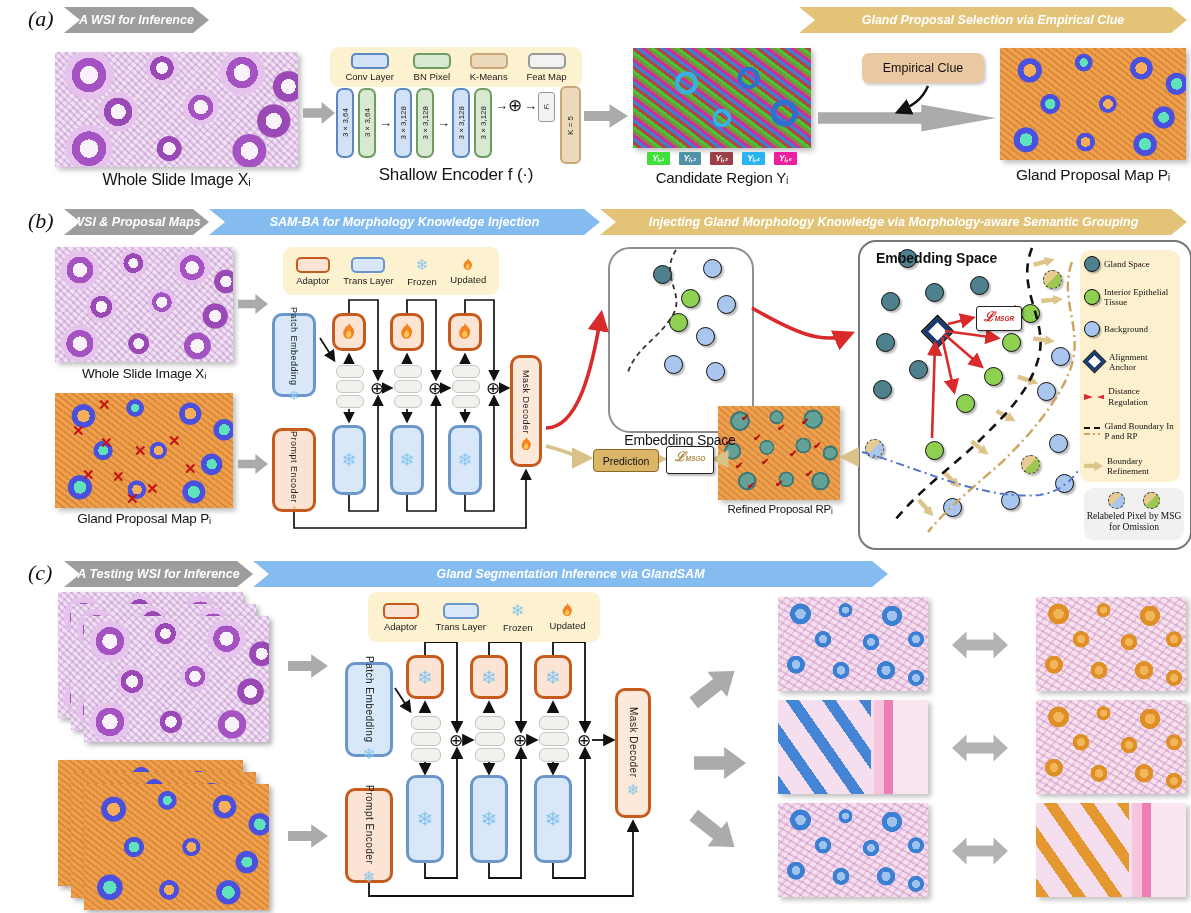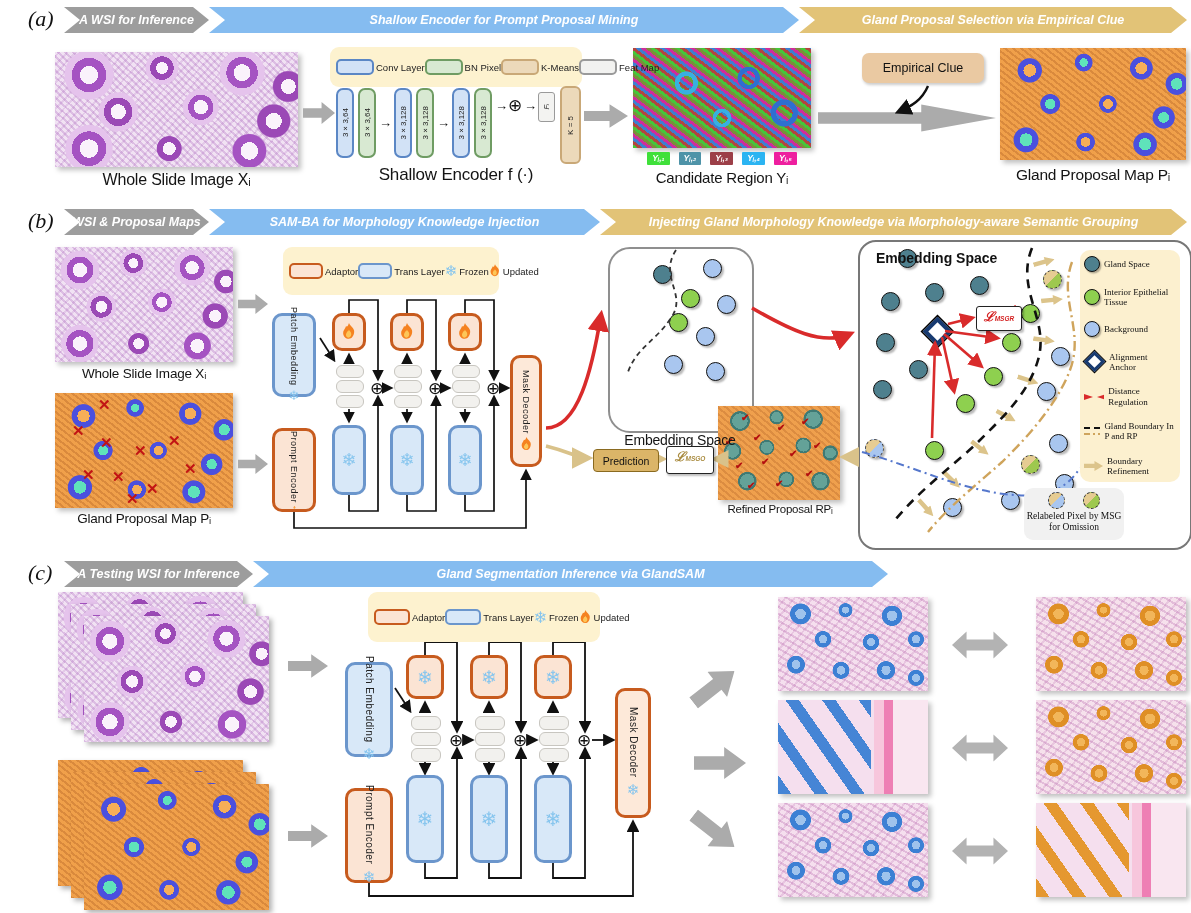--- a/index.html
+++ b/index.html
@@ -95,21 +95,21 @@
     background-size:100% 100%,62% 100%;background-repeat:no-repeat;}
   .streaks-orange{background-color:#f5dfee;background-image:
     linear-gradient(90deg,rgba(0,0,0,0) 0 64%,#f7c6dc 64% 71%,#ee7fb4 71% 77%,#f9e6f0 77% 100%),
     repeating-linear-gradient(55deg,rgba(228,148,38,.95) 0 11px,rgba(0,0,0,0) 11px 30px);
     background-size:100% 100%,62% 100%;background-repeat:no-repeat;}
   
   .cap{position:absolute;text-align:center;color:#141414;z-index:6;letter-spacing:-0.2px;}
   
   .leg{position:absolute;background:#fdf2cf;border-radius:9px;z-index:6;display:flex;
        align-items:center;justify-content:space-around;padding:4px 6px;box-sizing:border-box;}
-  .leg .item{display:flex;align-items:center;gap:2px;}
+  .leg .item{display:flex;flex-direction:column;align-items:center;gap:2px;}
   .leg .lbl{font-size:9.5px;color:#222;white-space:nowrap;}
   .swatch{width:34px;height:12px;border-radius:5px;border:2px solid;}
   .sw-conv{background:#d2e2f6;border-color:#5b87c5;} .sw-bn{background:#d8e9d2;border-color:#6f9c63;}
   .sw-km{background:#ecd9ba;border-color:#c9a877;} .sw-fm{background:#f2f2f0;border-color:#9a9a9a;}
   .sw-adp{background:#fbe4d4;border-color:#c75b1e;} .sw-trn{background:#d8e8f8;border-color:#6b96cc;}
   .snow{color:#86c5ee;z-index:7;}
   
   .bar{position:absolute;width:18px;height:70px;border-radius:7px;border:2px solid;z-index:6;
        display:flex;align-items:center;justify-content:center;box-sizing:border-box;}
   .bar-conv{background:#d2e2f6;border-color:#5b87c5;} .bar-bn{background:#d8e9d2;border-color:#6f9c63;}
@@ -237,21 +237,20 @@
     <path d="M489,863 L489,878 L521,878 L521,749" fill="none" stroke="#111" stroke-width="1.8" marker-end="url(#mB)"></path>
     <path d="M553,863 L553,878 L585,878 L585,749" fill="none" stroke="#111" stroke-width="1.8" marker-end="url(#mB)"></path>
     <path d="M464,740 L472,740" fill="none" stroke="#111" stroke-width="1.8" marker-end="url(#mB)"></path>
     <path d="M528,740 L536,740" fill="none" stroke="#111" stroke-width="1.8" marker-end="url(#mB)"></path>
     <path d="M592,740 L613,740" fill="none" stroke="#111" stroke-width="1.8" marker-end="url(#mB)"></path>
     <path d="M369,883 L369,896 L633,896 L633,822" fill="none" stroke="#111" stroke-width="1.8" marker-end="url(#mB)"></path>
   </svg>
 
   <div class="rowlab" style="left:28px;top:6px;">(a)</div>
   <div class="banner ban-gray" style="left:64px;top:7px;width:145px;">A WSI for Inference</div>
-  <div class="banner ban-blue" style="left:209px;top:7px;width:590px;">Shallow Encoder for Prompt Proposal Mining</div>
   <div class="banner ban-gold" style="left:799px;top:7px;width:388px;">Gland Proposal Selection via Empirical Clue</div>
 
   <div class="histo histo-purple" style="left:55px;top:52px;width:243px;height:115px;"></div>
   <div class="cap" style="left:55px;top:171px;width:243px;font-size:16px;">Whole Slide Image Xᵢ</div>
 
   <div class="garrow" style="left:303px;top:100px;width:32px;height:26px;"></div>
 
   <div class="leg" style="left:330px;top:47px;width:252px;height:40px;">
     <div class="item">
         <span class="swatch sw-conv"></span>
@@ -528,21 +527,21 @@
           <span style="display:block;height:0;border-top:2.2px dashed #111;"></span>
           <span style="display:block;height:2.2px;margin-top:4px;background:repeating-linear-gradient(90deg,#cfa45c 0 6px,rgba(0,0,0,0) 6px 9px,#cfa45c 9px 11px,rgba(0,0,0,0) 11px 14px);"></span>
         </span>
         <span class="txt">Gland Boundary In P and RP</span>
       </div>
     <div class="li">
         <span class="refine-arrow" style="position:static;margin:0;"></span>
         <span class="txt">Boundary Refinement</span>
       </div>
   </div>
-  <div class="greybox" style="left:1024px;top:488px;width:100px;height:52px;">
+  <div class="greybox" style="left:1084px;top:488px;width:100px;height:52px;">
     <div class="dots">
       <span style="background:linear-gradient(135deg,#e6cc92 50%,#a9c6ef 50%);"></span>
       <span style="background:linear-gradient(135deg,#e6cc92 50%,#9ec84f 50%);"></span>
     </div>
     <div>Relabeled Pixel by MSG for Omission</div>
   </div>
 
   <div class="rowlab" style="left:28px;top:560px;">(c)</div>
   <div class="banner ban-gray" style="left:64px;top:561px;width:189px;">A Testing WSI for Inference</div>
   <div class="banner ban-blue" style="left:253px;top:561px;width:635px;">Gland Segmentation Inference via GlandSAM</div>

